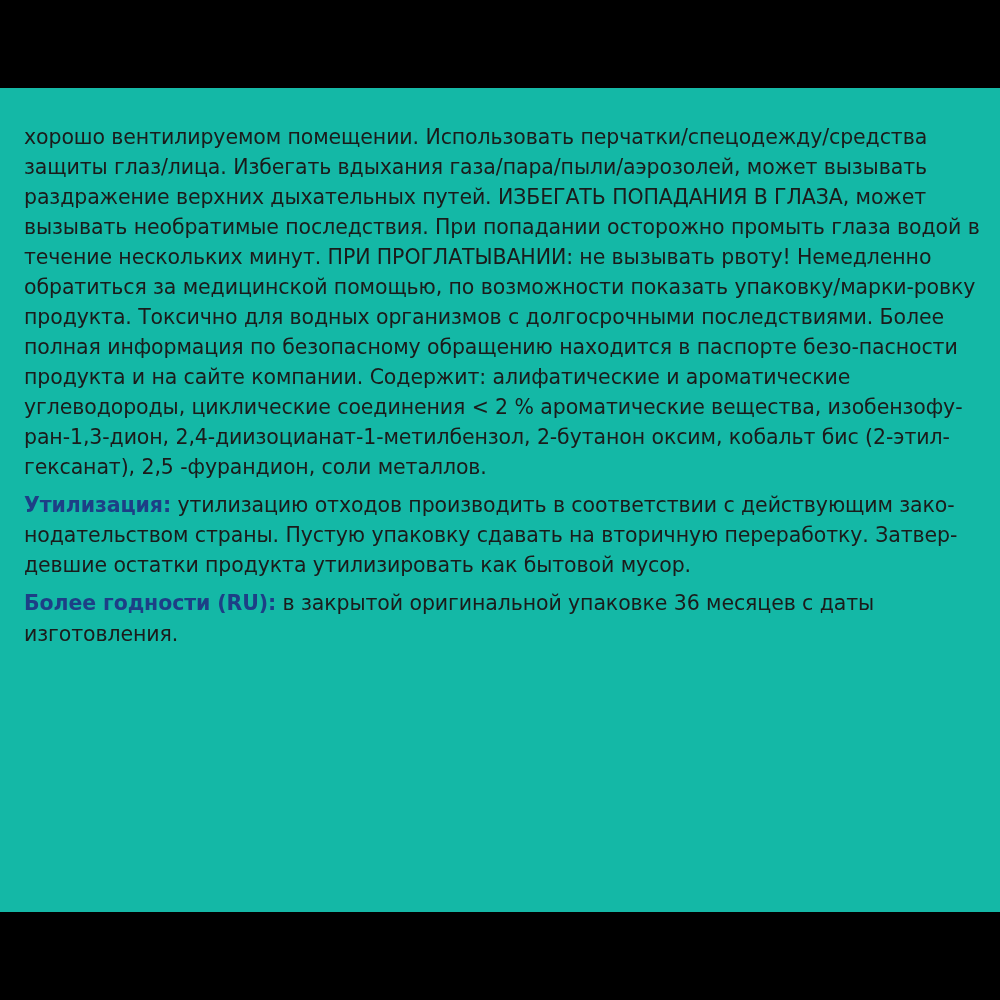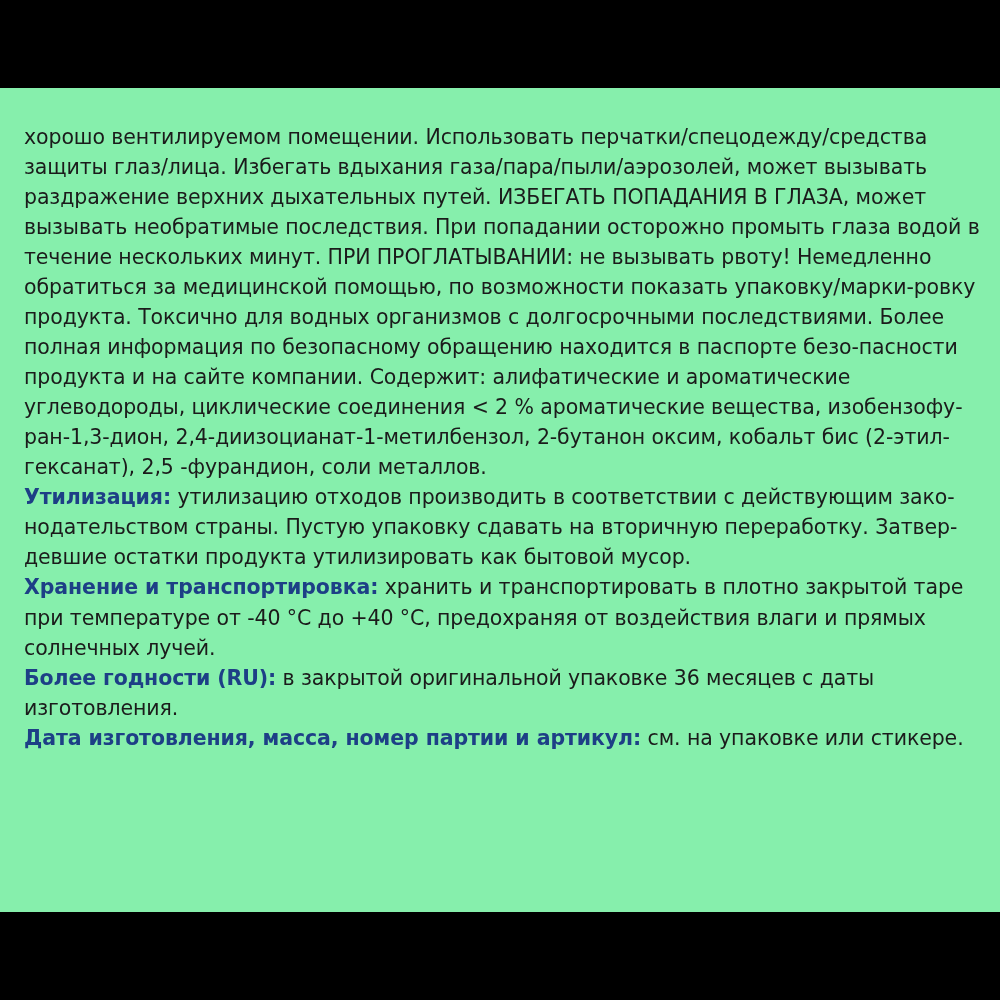--- a/index.html
+++ b/index.html
@@ -10,21 +10,21 @@
   body {
     width: 1000px;
     height: 1000px;
     font-family: "DejaVu Sans", sans-serif;
     overflow: hidden;
   }
   .page {
     position: relative;
     width: 1000px;
     height: 1000px;
-    background: #86efac;
+    background: #14b8a6;
     box-sizing: border-box;
     padding-left: 8px;
   }
   .band-top {
     position: absolute;
     left: 0;
     top: 0;
     width: 1000px;
     height: 88px;
     background: #000000;
@@ -46,21 +46,21 @@
     font-size: 20.5px;
     line-height: 1.465;
     letter-spacing: -0.1px;
     text-align: left;
   }
   .para {
     margin: 0 0 0 0;
     white-space: pre-line;
   }
   .para + .para {
-    margin-top: 0px;
+    margin-top: 8px;
   }
   .heading {
     color: #1d3f86;
     font-weight: bold;
   }
   .runon {
     color: #1b1b1b;
   }
   .section {
     margin: 0;
@@ -72,25 +72,23 @@
 <div class="page">
 
   <div class="band-top"></div>
 
   <div class="label-body">
 
     <p class="para section"><span class="runon">хорошо вентилируемом помещении. Использовать перчатки/спецодежду/средства защиты глаз/лица. Избегать вдыхания газа/пара/пыли/аэрозолей, может вызывать раздражение верхних дыхательных путей. ИЗБЕГАТЬ ПОПАДАНИЯ В ГЛАЗА, может вызывать необратимые последствия. При попадании осторожно промыть глаза водой в течение нескольких минут. ПРИ ПРОГЛАТЫВАНИИ: не вызывать рвоту! Немедленно обратиться за медицинской помощью, по возможности показать упаковку/марки-ровку продукта. Токсично для водных организмов с долгосрочными последствиями. Более полная информация по безопасному обращению находится в паспорте безо-пасности продукта и на сайте компании. Содержит: алифатические и ароматические углеводороды, циклические соединения &lt; 2 % ароматические вещества, изобензофу-ран-1,3-дион, 2,4-диизоцианат-1-метилбензол, 2-бутанон оксим, кобальт бис (2-этил-гексанат), 2,5 -фурандион, соли металлов.</span></p>
 
     <p class="para section"><span class="heading">Утилизация:</span><span class="runon"> утилизацию отходов производить в соответствии с действующим зако-нодательством страны. Пустую упаковку сдавать на вторичную переработку. Затвер-девшие остатки продукта утилизировать как бытовой мусор.</span></p>
 
-    <p class="para section"><span class="heading">Хранение и транспортировка:</span><span class="runon"> хранить и транспортировать в плотно закрытой таре при температуре от -40 °C до +40 °C, предохраняя от воздействия влаги и прямых солнечных лучей.</span></p>
 
 
     <p class="para section"><span class="heading">Более годности (RU):</span><span class="runon"> в закрытой оригинальной упаковке 36 месяцев с даты изготовления.</span></p>
 
-    <p class="para section"><span class="heading">Дата изготовления, масса, номер партии и артикул:</span><span class="runon"> см. на упаковке или стикере.</span></p>
 
 
   </div>
 
   <div class="band-bottom"></div>
 
 </div>
 
 </body></html>

